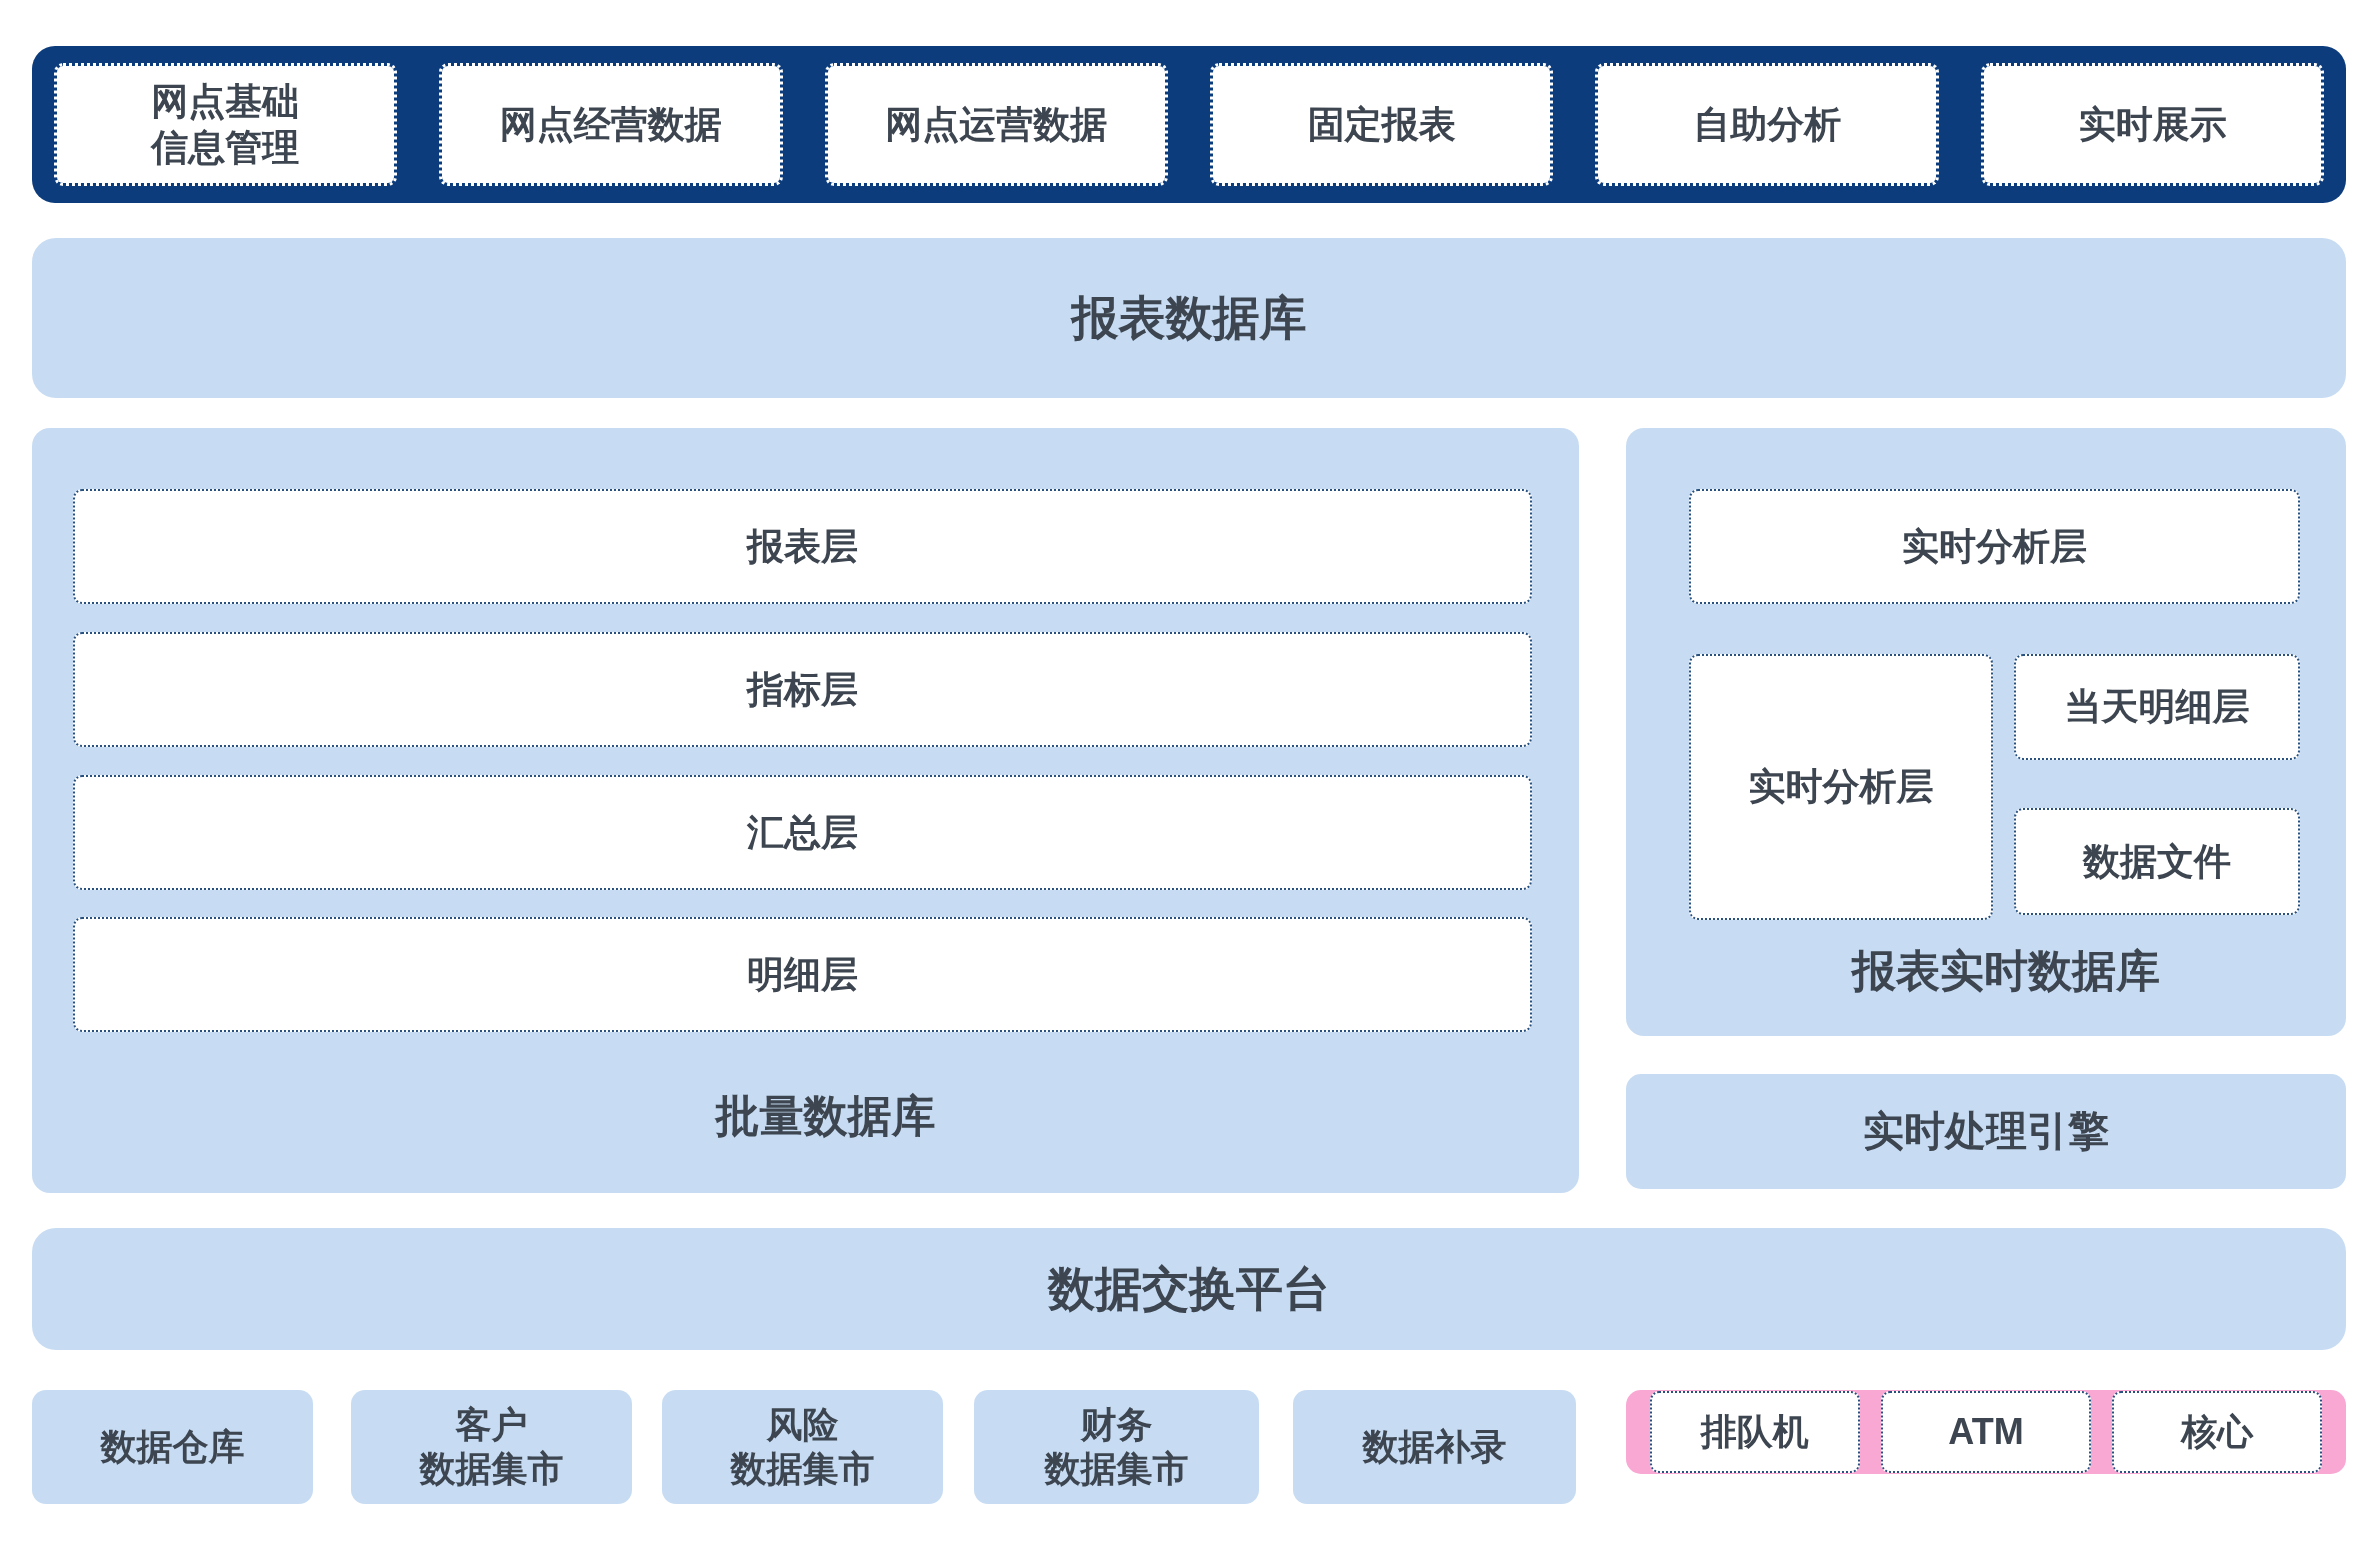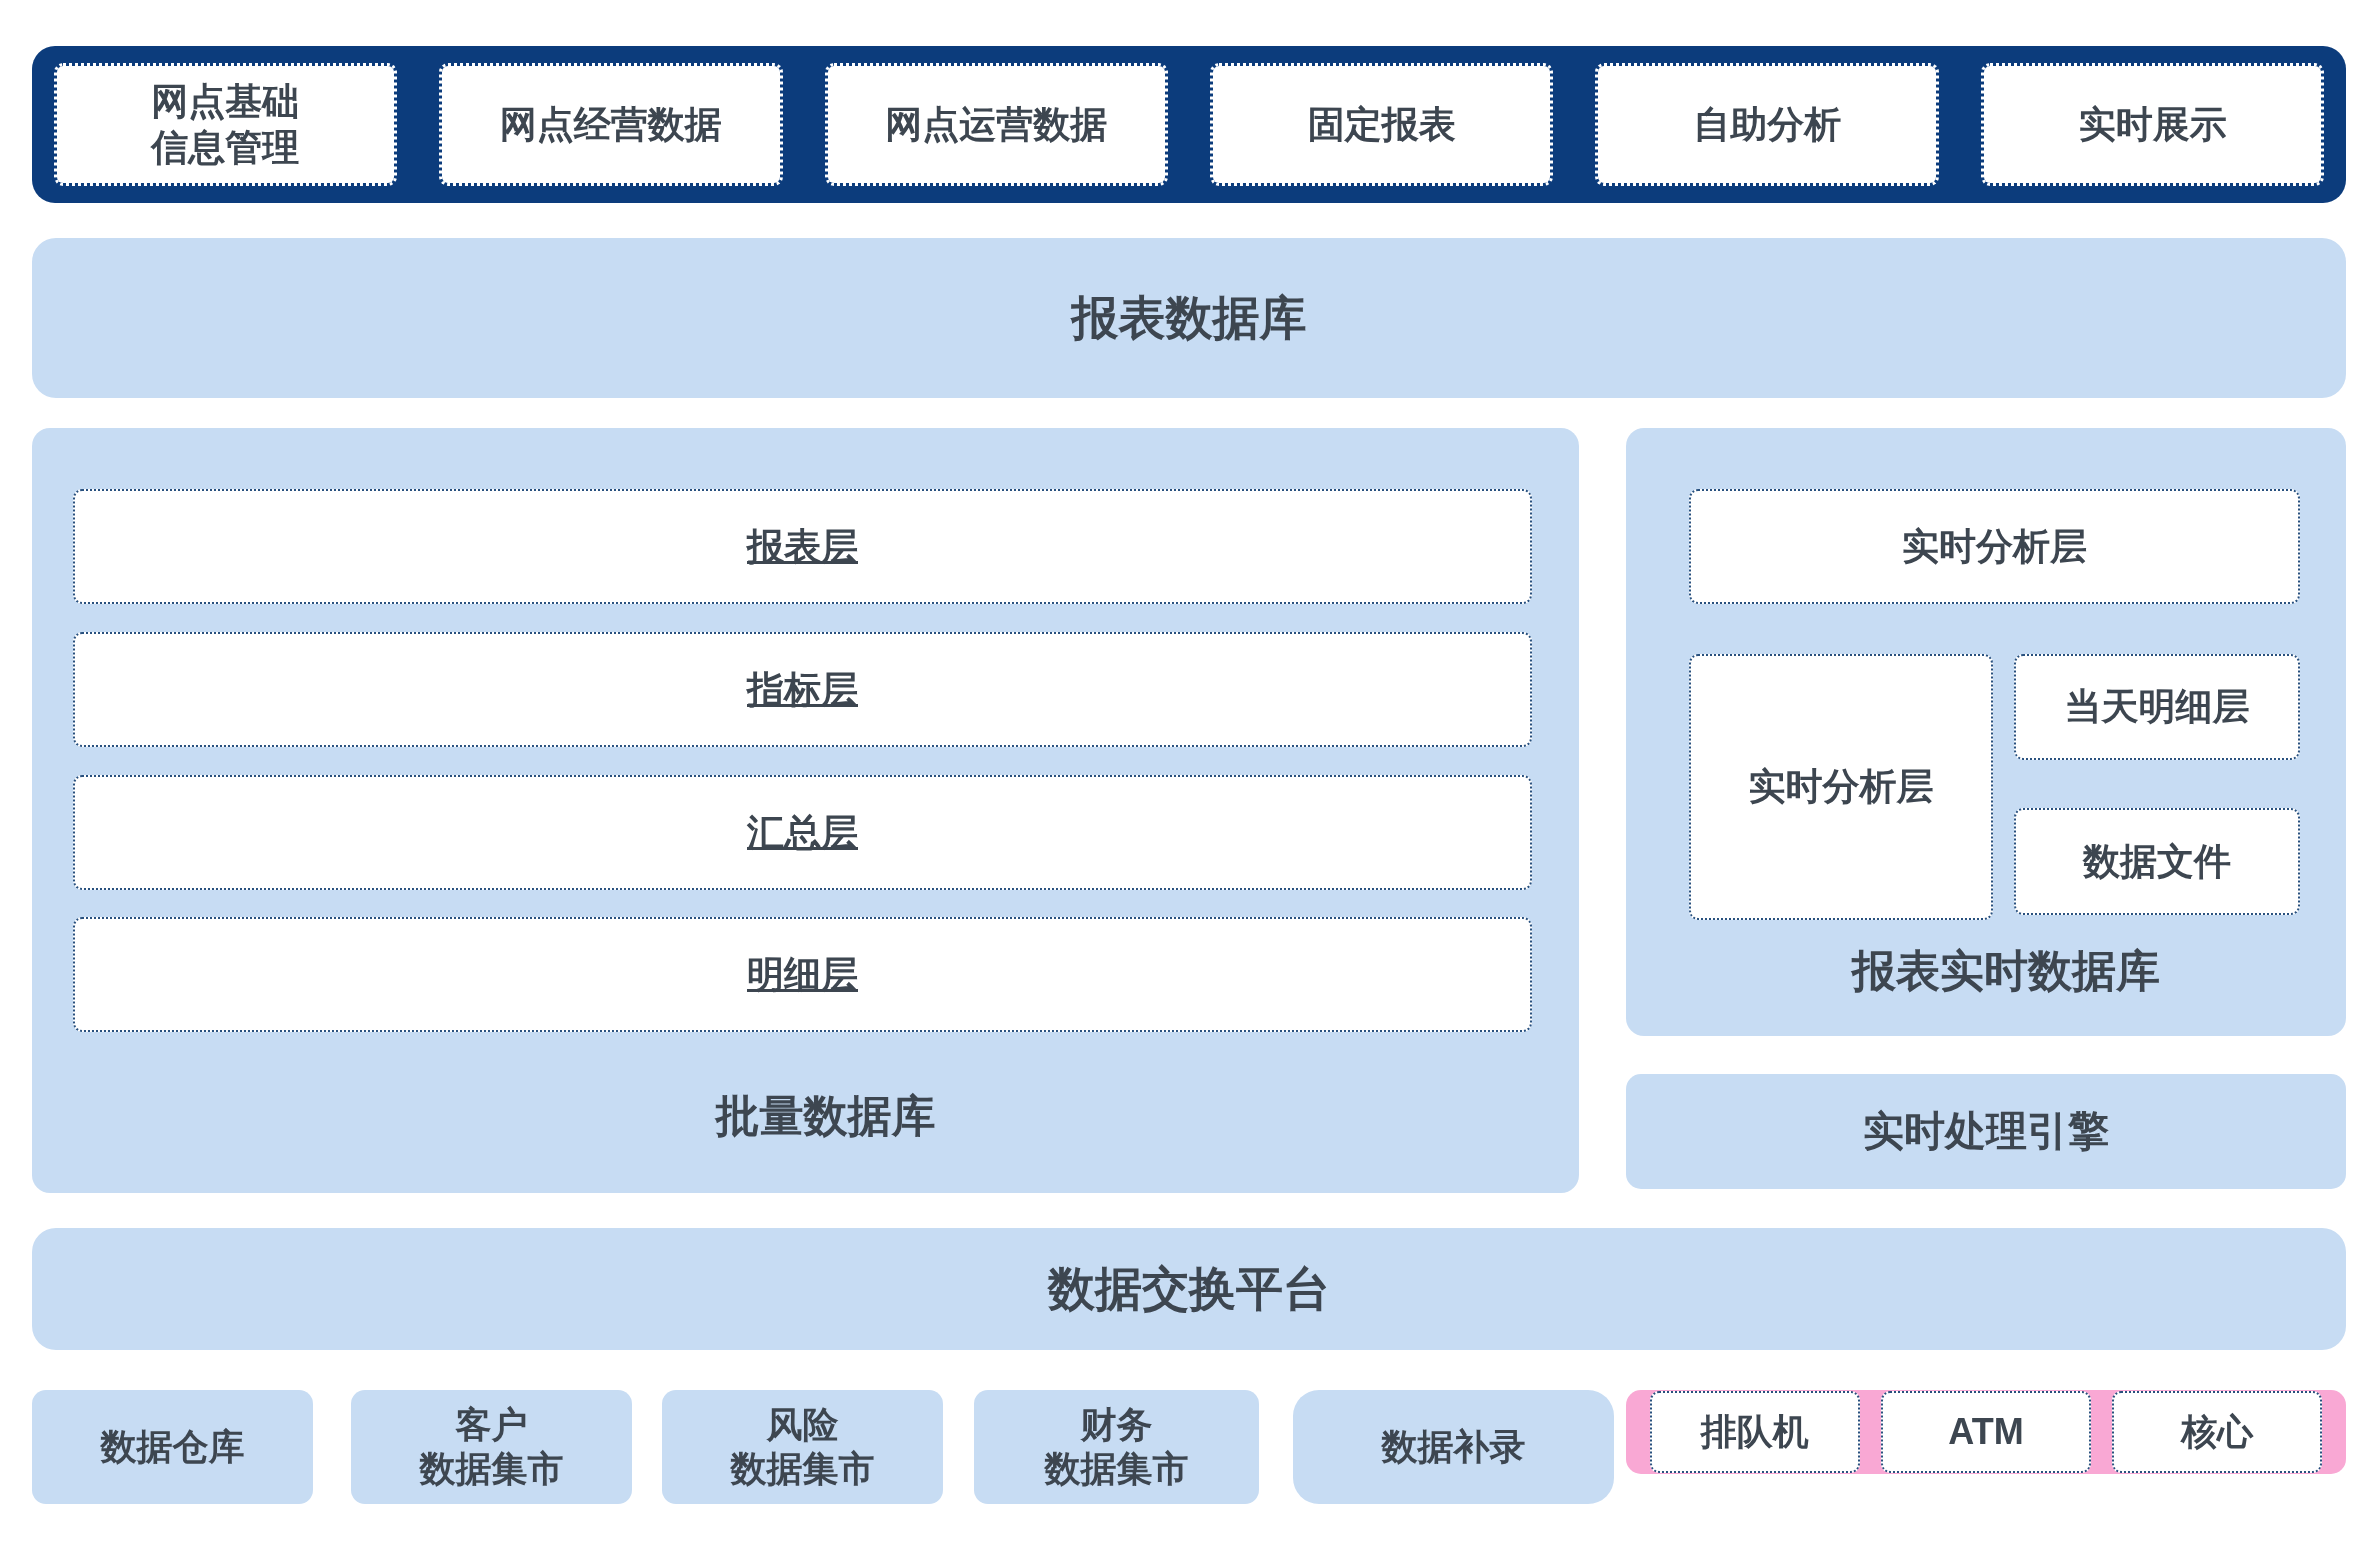--- a/index.html
+++ b/index.html
@@ -37,21 +37,21 @@
   .batch-panel{
     position:absolute;left:32px;top:428px;width:1547px;height:765px;
     background:#c7dcf3;border-radius:18px;
   }
   .dashed-box{
     position:absolute;background:#ffffff;
     border:2.5px dotted #28507e;border-radius:9px;box-sizing:border-box;
     display:flex;align-items:center;justify-content:center;
     font-size:37px;font-weight:700;
   }
-  .layer-box{left:41px;width:1459px;height:115px;text-decoration:underline;}
+  .layer-box{left:41px;width:1459px;height:115px;}
   .panel-title{
     position:absolute;left:0;right:0;bottom:30px;height:95px;
     display:flex;align-items:center;justify-content:center;
     font-size:44px;font-weight:700;margin-left:40px;
   }
 
   
   .rt-panel{
     position:absolute;left:1626px;top:428px;width:720px;height:608px;
     background:#c7dcf3;border-radius:18px;
@@ -73,21 +73,21 @@
   
   .src-box{
     position:absolute;top:1390px;height:114px;background:#c7dcf3;border-radius:14px;
     display:flex;align-items:center;justify-content:center;
     font-size:36px;font-weight:700;box-sizing:border-box;
   }
   .src-1{left:32px;width:281px;}
   .src-2{left:351px;width:281px;}
   .src-3{left:662px;width:281px;}
   .src-4{left:974px;width:285px;}
-  .src-5{left:1293px;width:321px;border-radius:26px;}
+  .src-5{left:1293px;width:283px;}
 
   .channel-panel{
     position:absolute;left:1626px;top:1390px;width:720px;height:84px;
     background:#f9a8d4;border-radius:15px;
     display:flex;align-items:center;gap:21.6px;padding:0 24px;box-sizing:border-box;
   }
   .channel-box{
     flex:1;height:82px;background:#ffffff;
     border:2.5px dotted #28507e;border-radius:9px;box-sizing:border-box;
     display:flex;align-items:center;justify-content:center;

